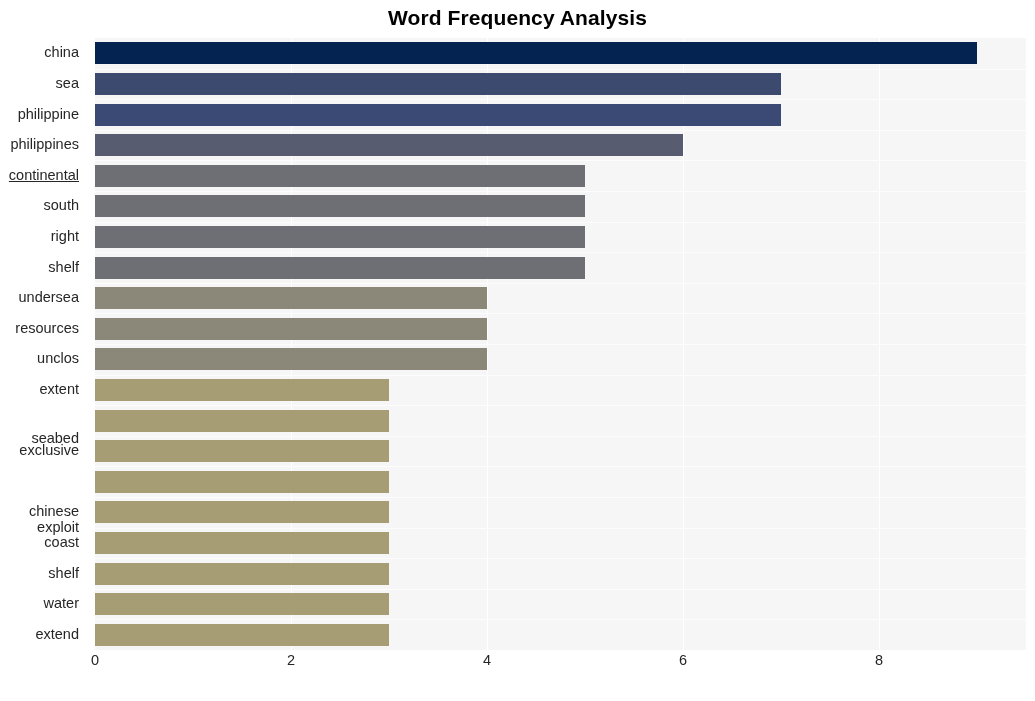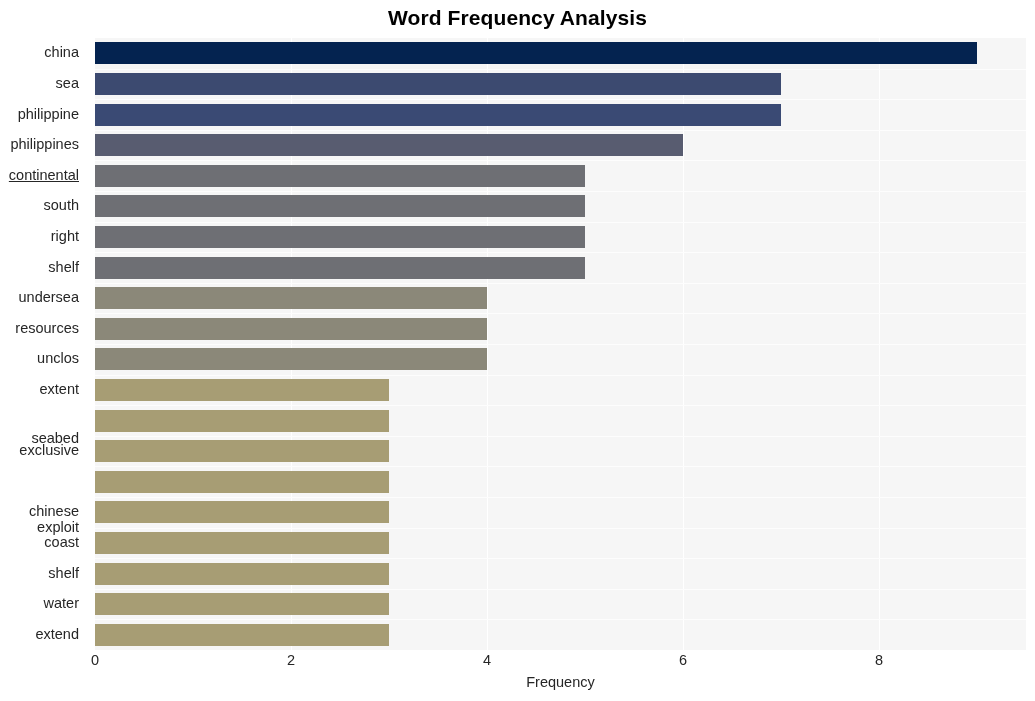--- a/index.html
+++ b/index.html
@@ -170,15 +170,14 @@
     </div>
 
   <div id="xtick-layer">
       <div class="xtick" style="left: 0px;">0</div>
       <div class="xtick" style="left: 196px;">2</div>
       <div class="xtick" style="left: 392px;">4</div>
       <div class="xtick" style="left: 588px;">6</div>
       <div class="xtick" style="left: 784px;">8</div>
     </div>
 
-  <div id="xaxis-label">Frequency</div>
 
 </div>
 
 </body></html>

